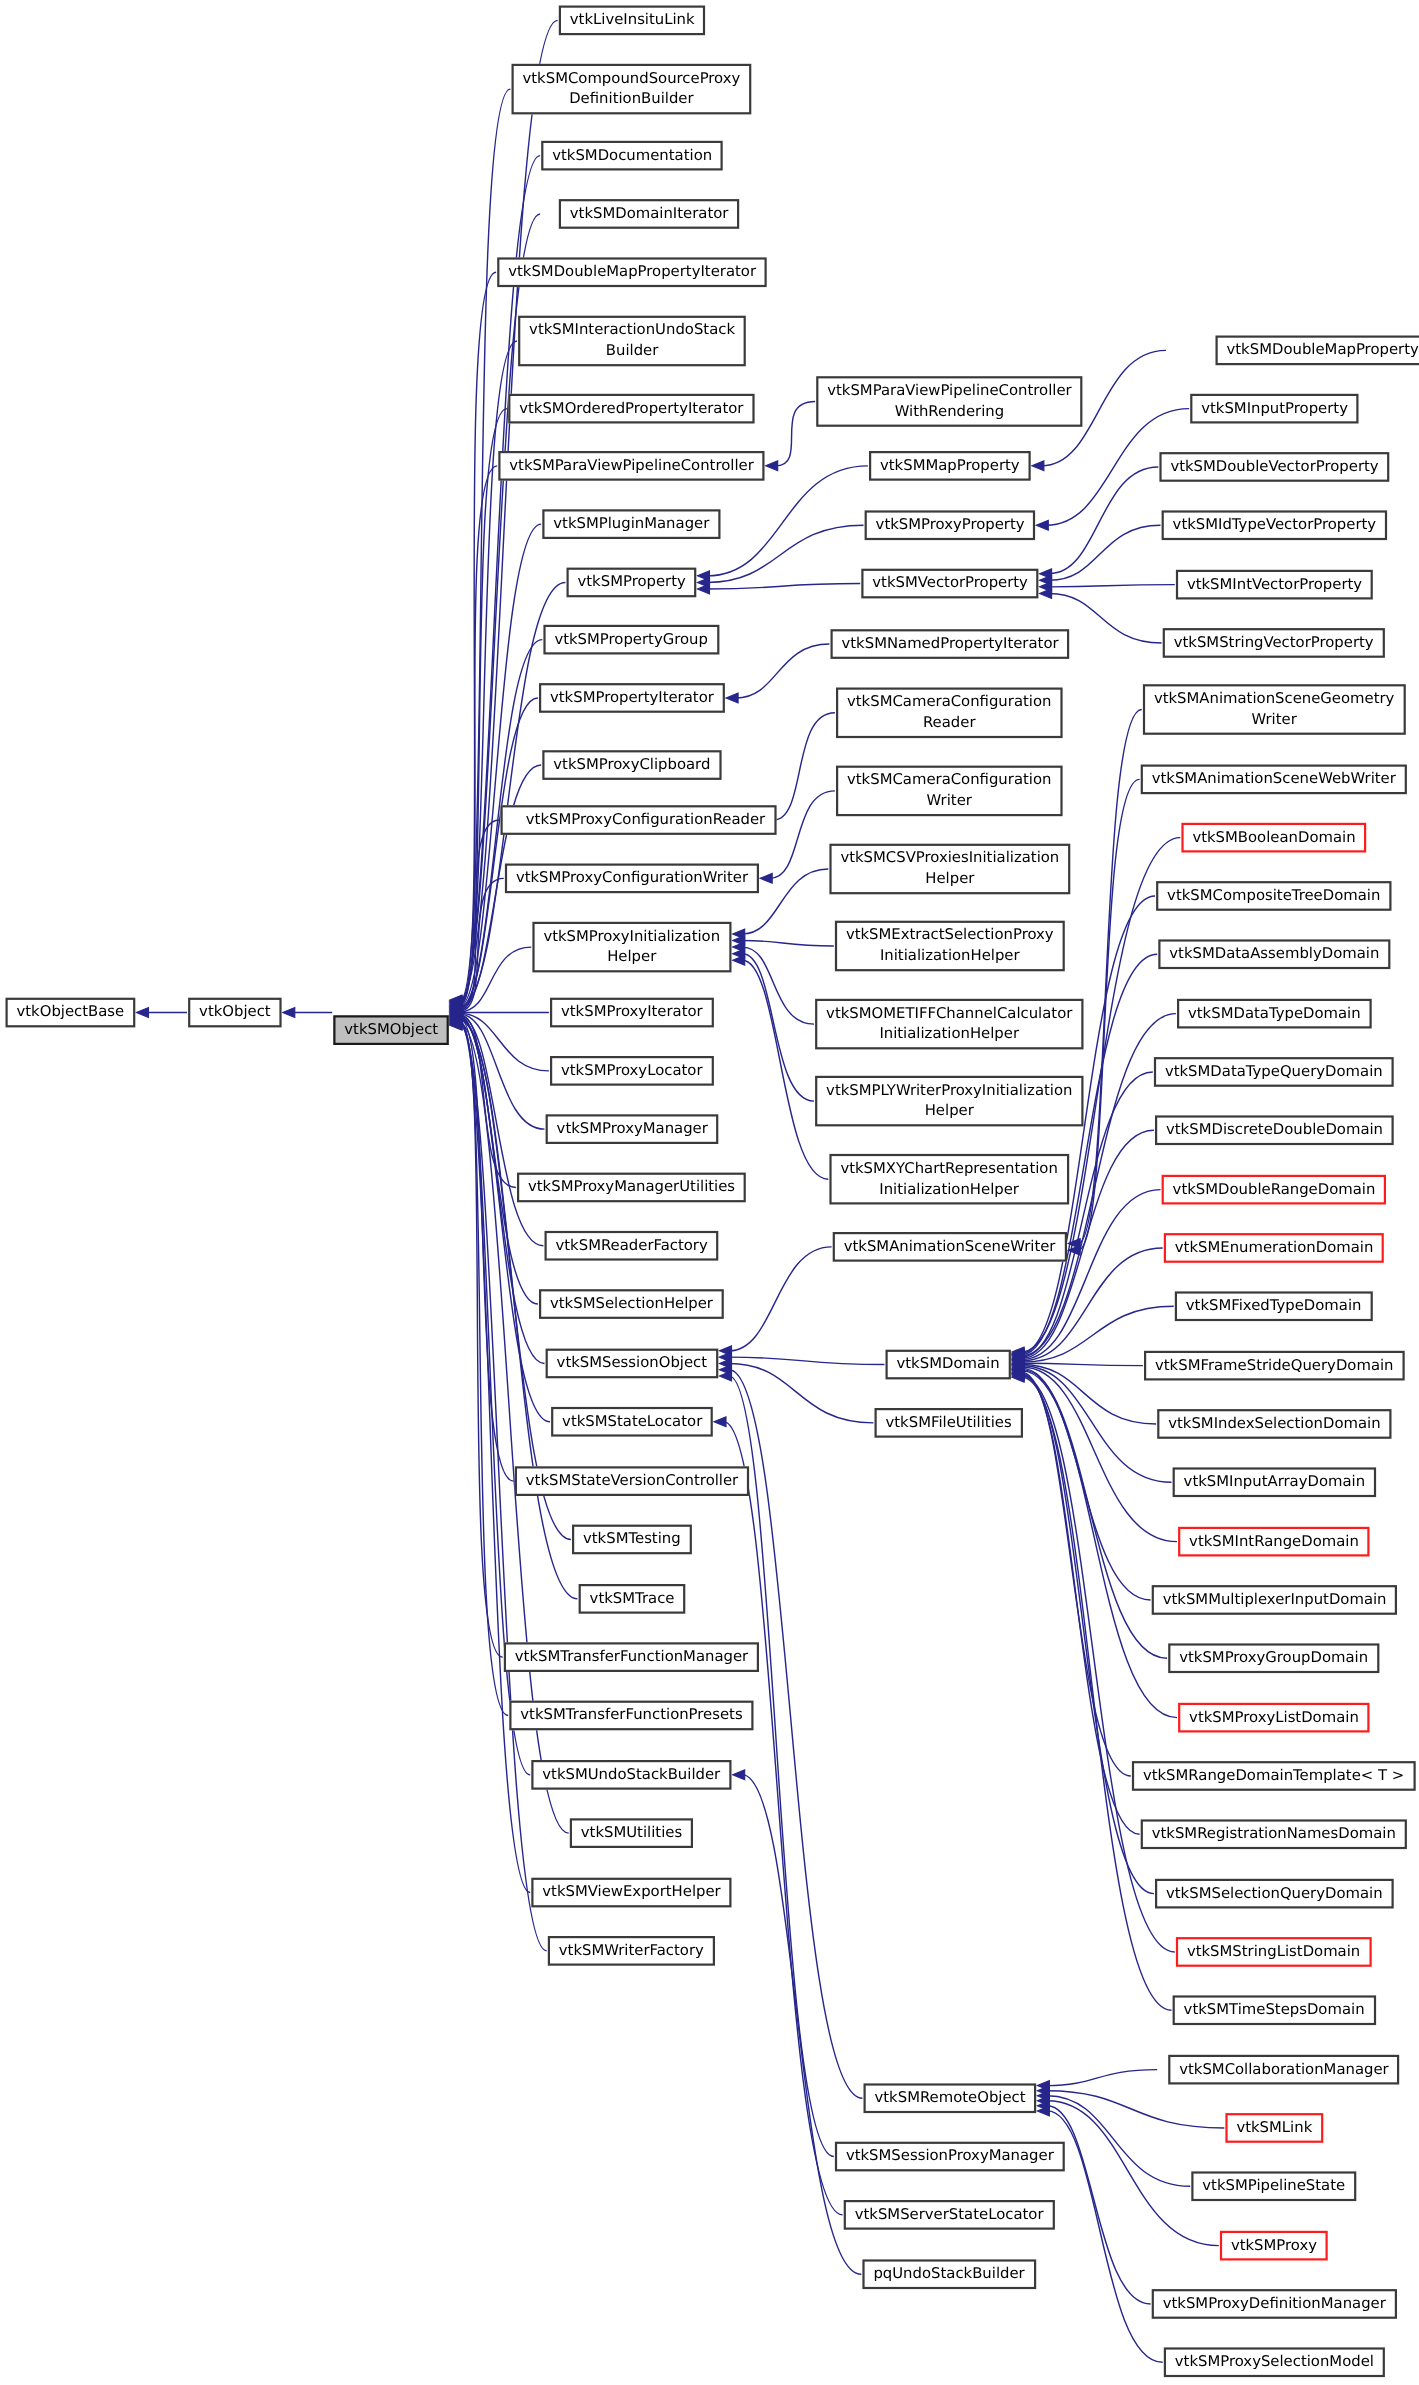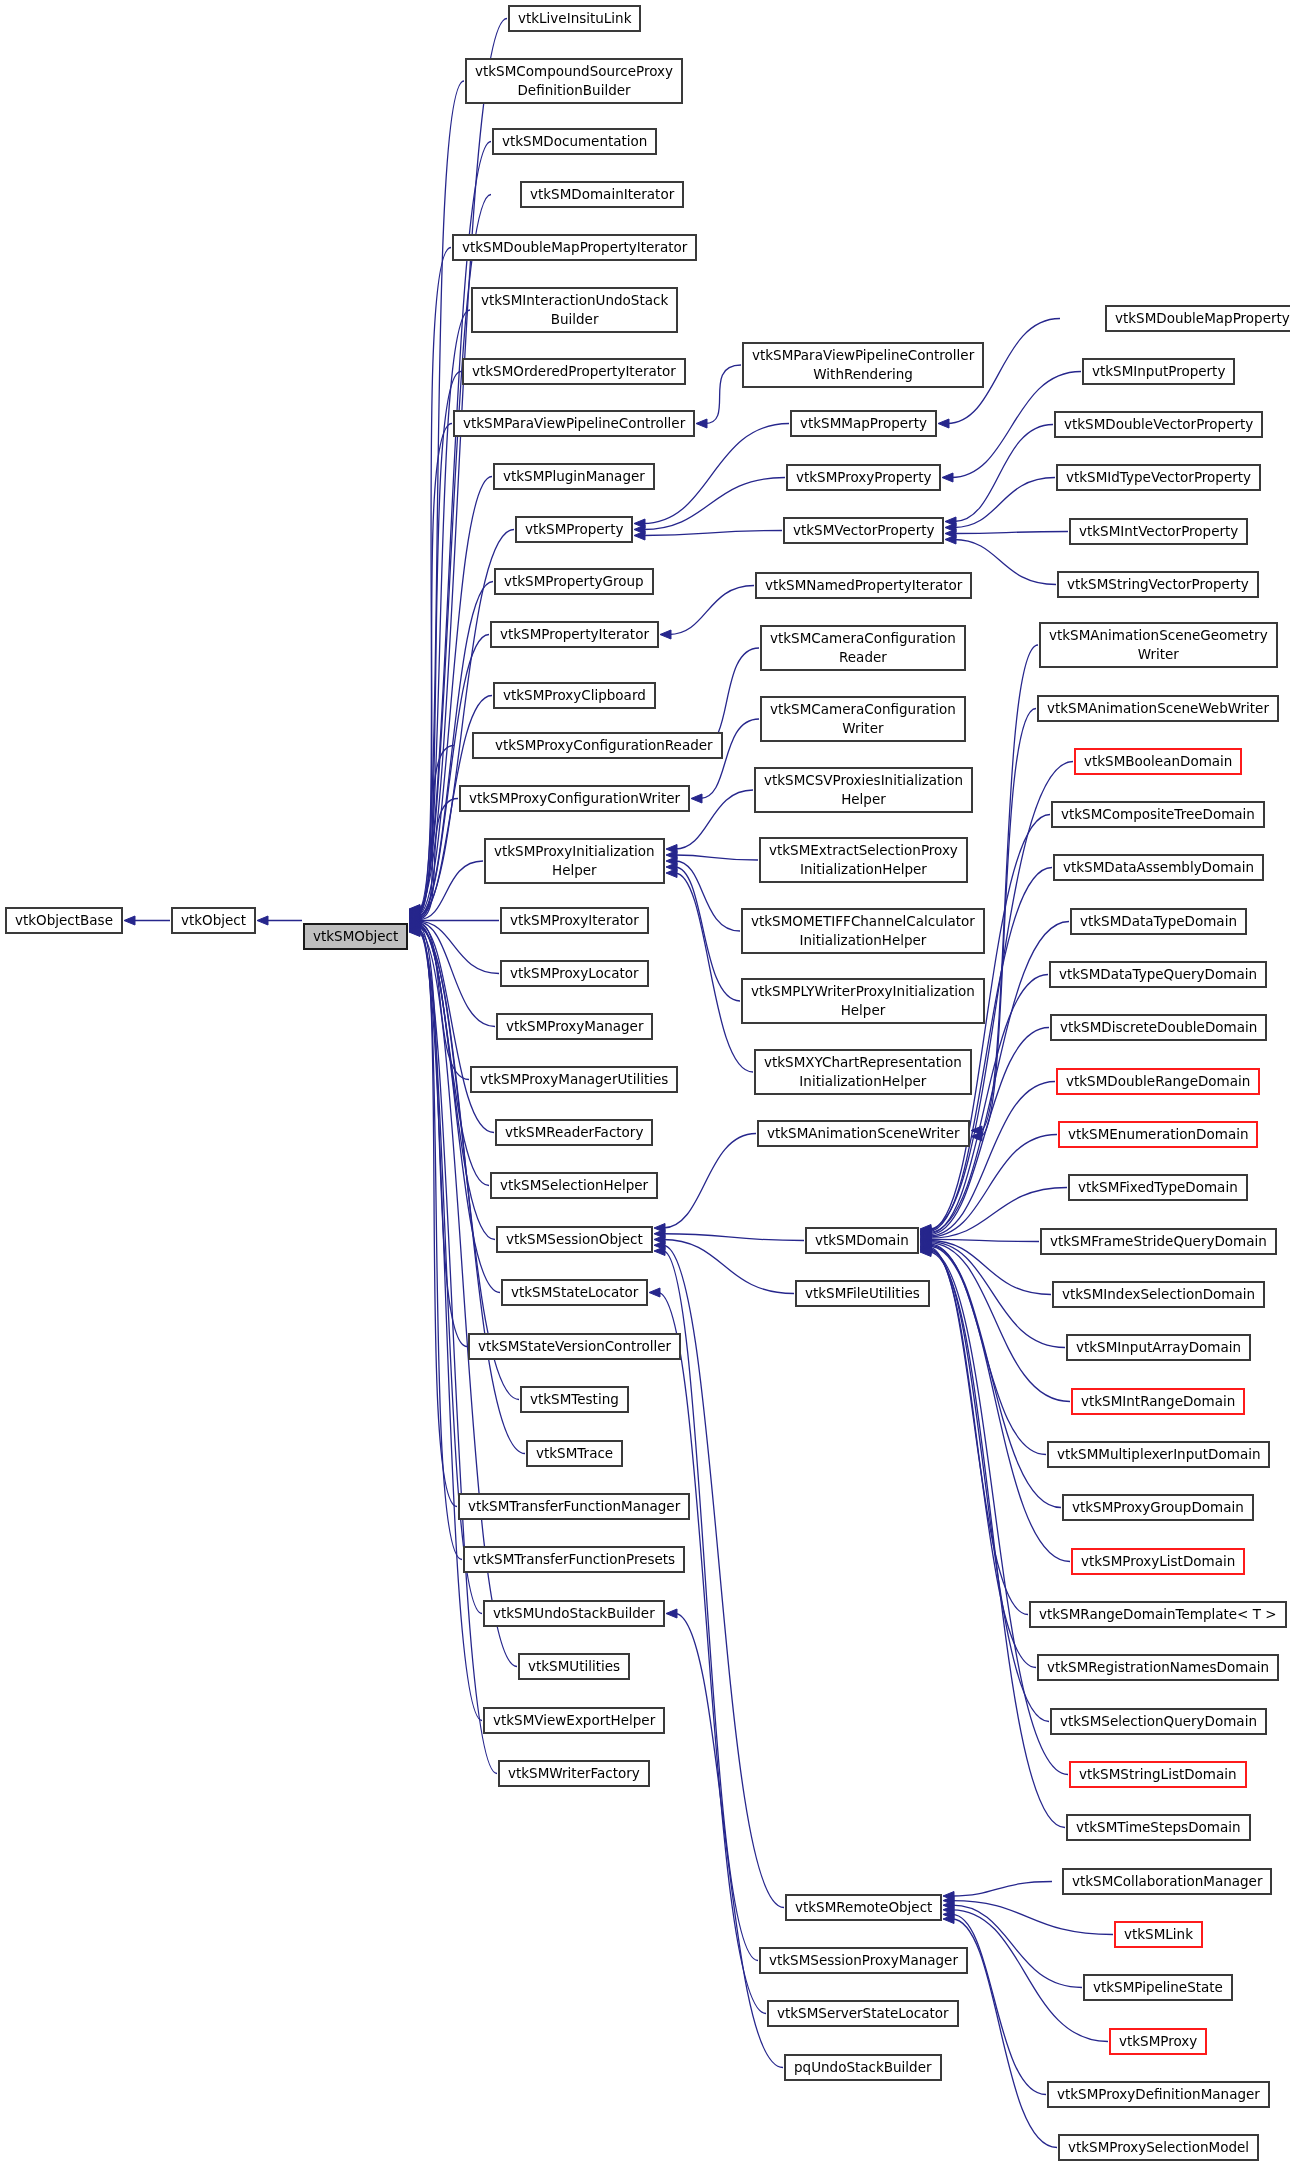--- a/index.html
+++ b/index.html
@@ -198,32 +198,32 @@
       <polygon points="943,1919 954,1914.5 954,1923.5" fill="#26268c" stroke="#26268c"></polygon>
     </svg>
 
 <div class="node" style="left: 5px; top: 907px;">vtkObjectBase</div>
     <div class="node" style="left: 171px; top: 907px;">vtkObject</div>
     <div class="node gray" style="left: 303px; top: 907px; margin-top: 16px;">vtkSMObject</div>
     <div class="node" style="left: 508px; top: 5px;">vtkLiveInsituLink</div>
     <div class="node" style="left: 465px; top: 58px;">vtkSMCompoundSourceProxy
 DefinitionBuilder</div>
     <div class="node" style="left: 492px; top: 128px;">vtkSMDocumentation</div>
-    <div class="node" style="left: 520px; top: 181px; text-align: right;">vtkSMDomainIterator</div>
+    <div class="node" style="left: 508px; top: 181px; text-align: right;">vtkSMDomainIterator</div>
     <div class="node" style="left: 452px; top: 234px;">vtkSMDoubleMapPropertyIterator</div>
     <div class="node" style="left: 471px; top: 287px;">vtkSMInteractionUndoStack
 Builder</div>
     <div class="node" style="left: 462px; top: 358px;">vtkSMOrderedPropertyIterator</div>
     <div class="node" style="left: 453px; top: 410px;">vtkSMParaViewPipelineController</div>
     <div class="node" style="left: 493px; top: 463px;">vtkSMPluginManager</div>
     <div class="node" style="left: 515px; top: 516px;">vtkSMProperty</div>
     <div class="node" style="left: 494px; top: 568px;">vtkSMPropertyGroup</div>
     <div class="node" style="left: 490px; top: 621px;">vtkSMPropertyIterator</div>
     <div class="node" style="left: 493px; top: 682px;">vtkSMProxyClipboard</div>
-    <div class="node" style="left: 472px; top: 732px; padding-left: 21px;">vtkSMProxyConfigurationReader</div>
+    <div class="node" style="left: 455px; top: 732px; padding-left: 21px;">vtkSMProxyConfigurationReader</div>
     <div class="node" style="left: 459px; top: 785px;">vtkSMProxyConfigurationWriter</div>
     <div class="node" style="left: 484px; top: 838px;">vtkSMProxyInitialization
 Helper</div>
     <div class="node" style="left: 500px; top: 907px;">vtkSMProxyIterator</div>
     <div class="node" style="left: 500px; top: 960px;">vtkSMProxyLocator</div>
     <div class="node" style="left: 496px; top: 1013px;">vtkSMProxyManager</div>
     <div class="node" style="left: 470px; top: 1066px;">vtkSMProxyManagerUtilities</div>
     <div class="node" style="left: 495px; top: 1119px;">vtkSMReaderFactory</div>
     <div class="node" style="left: 490px; top: 1172px;">vtkSMSelectionHelper</div>
     <div class="node" style="left: 496px; top: 1226px;">vtkSMSessionObject</div>

